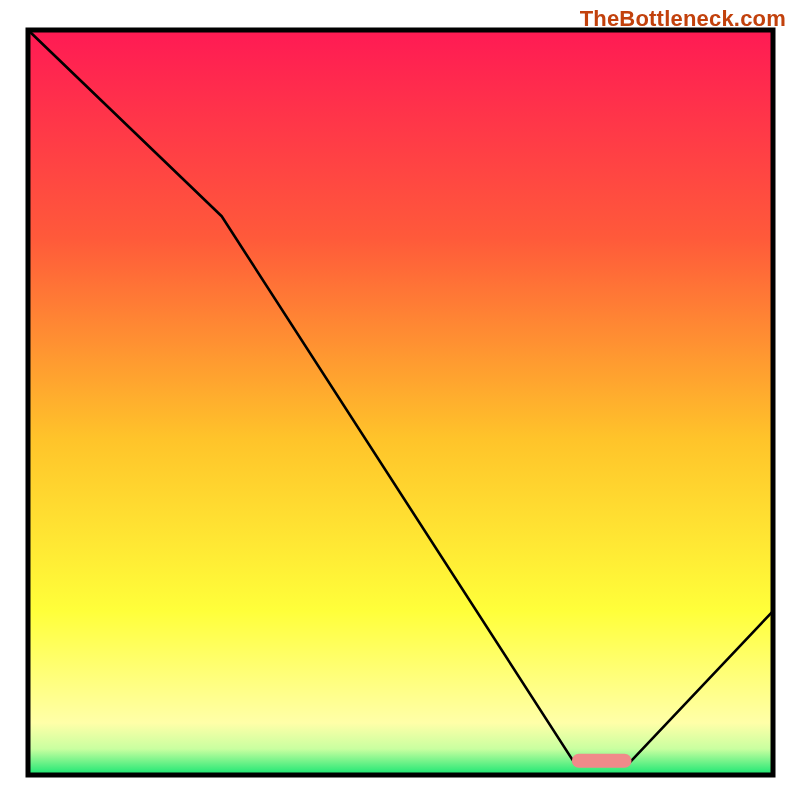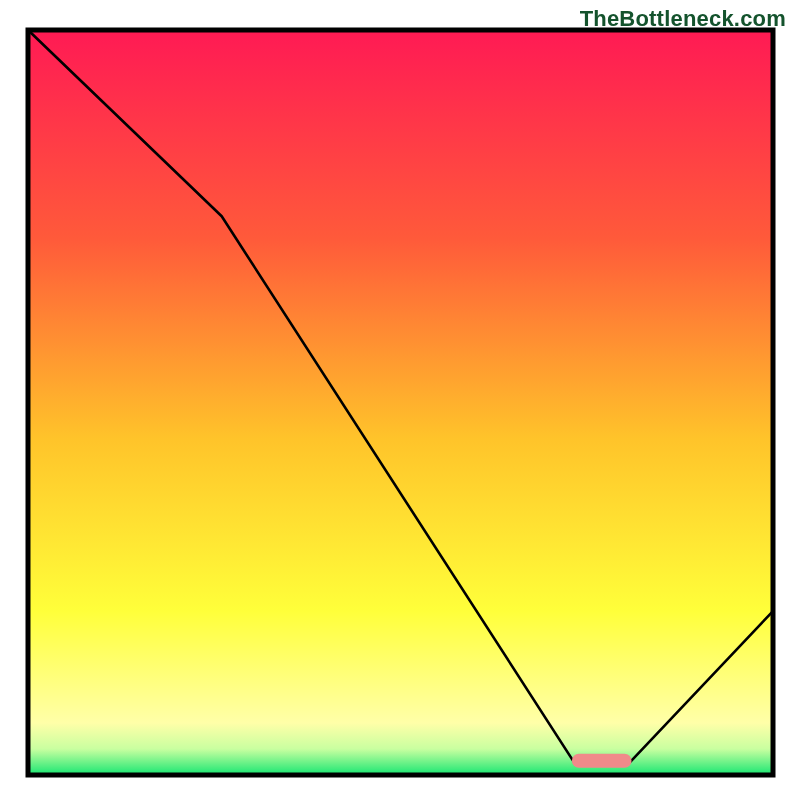--- a/index.html
+++ b/index.html
@@ -14,21 +14,21 @@
     position: relative;
     width: 800px;
     height: 800px;
   }
   .watermark {
     position: absolute;
     top: 6px;
     right: 14px;
     font-size: 22px;
     font-weight: 600;
-    color: #14532d;
+    color: #c2410c;
     letter-spacing: 0.2px;
   }
   svg {
     position: absolute;
     top: 0;
     left: 0;
   }
 </style>
 </head>
 <body>

